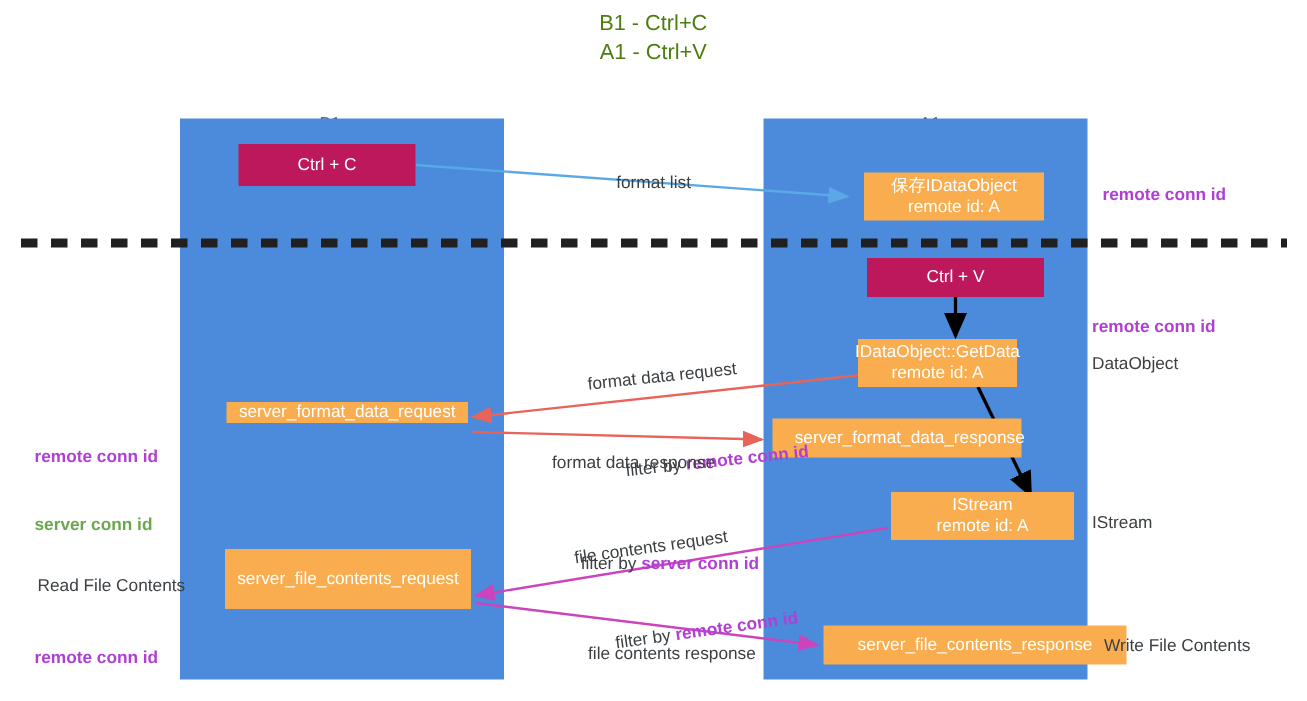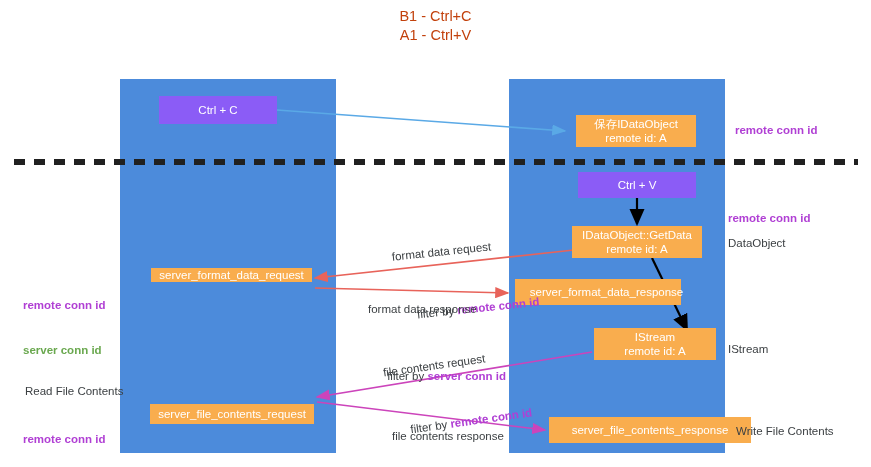--- a/index.html
+++ b/index.html
@@ -17,21 +17,21 @@
   }
 
   
   .title {
     position: absolute;
     left: 0;
     top: 7px;
     width: 871px;
     text-align: center;
     font-size: 14.5px;
-    color: #c2410c;
+    color: #4d7c0f;
     line-height: 19px;
     white-space: pre;
   }
 
   
   .col-head {
     position: absolute;
     text-align: center;
     font-size: 11.5px;
     color: #3c4043;
@@ -51,21 +51,21 @@
     display: flex;
     align-items: center;
     justify-content: center;
     text-align: center;
     color: #ffffff;
     font-size: 11.5px;
     line-height: 14px;
     white-space: pre;
     box-sizing: border-box;
   }
-  .node.green { background: #8b5cf6; }
+  .node.green { background: #be185d; }
   .node.orange { background: #f9ad4e; }
 
   
   svg.overlay {
     position: absolute;
     left: 0; top: 0;
     width: 871px; height: 467px;
     overflow: visible;
     pointer-events: none;
   }
@@ -139,34 +139,37 @@
     <line x1="14" y1="162" x2="858" y2="162" stroke="#202020" stroke-width="6" stroke-dasharray="11 9" stroke-linecap="butt"></line>
   </svg>
 
   <div class="node green" style="left:159px; top:96px; width:118px; height:28px;">Ctrl + C</div>
 
   <div class="node orange" style="left:576px; top:115px; width:120px; height:32px;">保存IDataObject
 remote id: A</div>
 
   <div class="node green" style="left:578px; top:172px; width:118px; height:26px;">Ctrl + V</div>
 
-  <div class="node orange" style="left:572px; top:226px; width:130px; height:32px;">IDataObject::GetData
+  <div class="node orange" style="left:572px; top:226px; width:106px; height:32px;">IDataObject::GetData
 remote id: A</div>
 
   <div class="node orange" style="left:151px; top:268px; width:161px; height:14px;">server_format_data_request</div>
 
   <div class="node orange" style="left:515px; top:279px; width:166px; height:26px;padding-left:17px;">server_format_data_response</div>
 
   <div class="node orange" style="left:594px; top:328px; width:122px; height:32px;">IStream
 remote id: A</div>
 
-  <div class="node orange" style="left:150px; top:404px; width:164px; height:20px;">server_file_contents_request</div>
+  <div class="node orange" style="left:150px; top:366px; width:164px; height:40px;">server_file_contents_request</div>
 
   <div class="node orange" style="left:549px; top:417px; width:202px; height:26px;">server_file_contents_response</div>
 
+  <div class="anno" style="left:398px; top:100px;">
+    <span>format list</span>
+  </div>
 
   <div class="anno rot" style="left:388px; top:220px; transform: rotate(-6deg);">
     <div>format data request</div>
     <div>
       <span>filter by </span><span class="hl-purple">remote conn id</span>
     </div>
   </div>
 
   <div class="anno" style="left:368px; top:272px;">
     <div>format data response</div>

